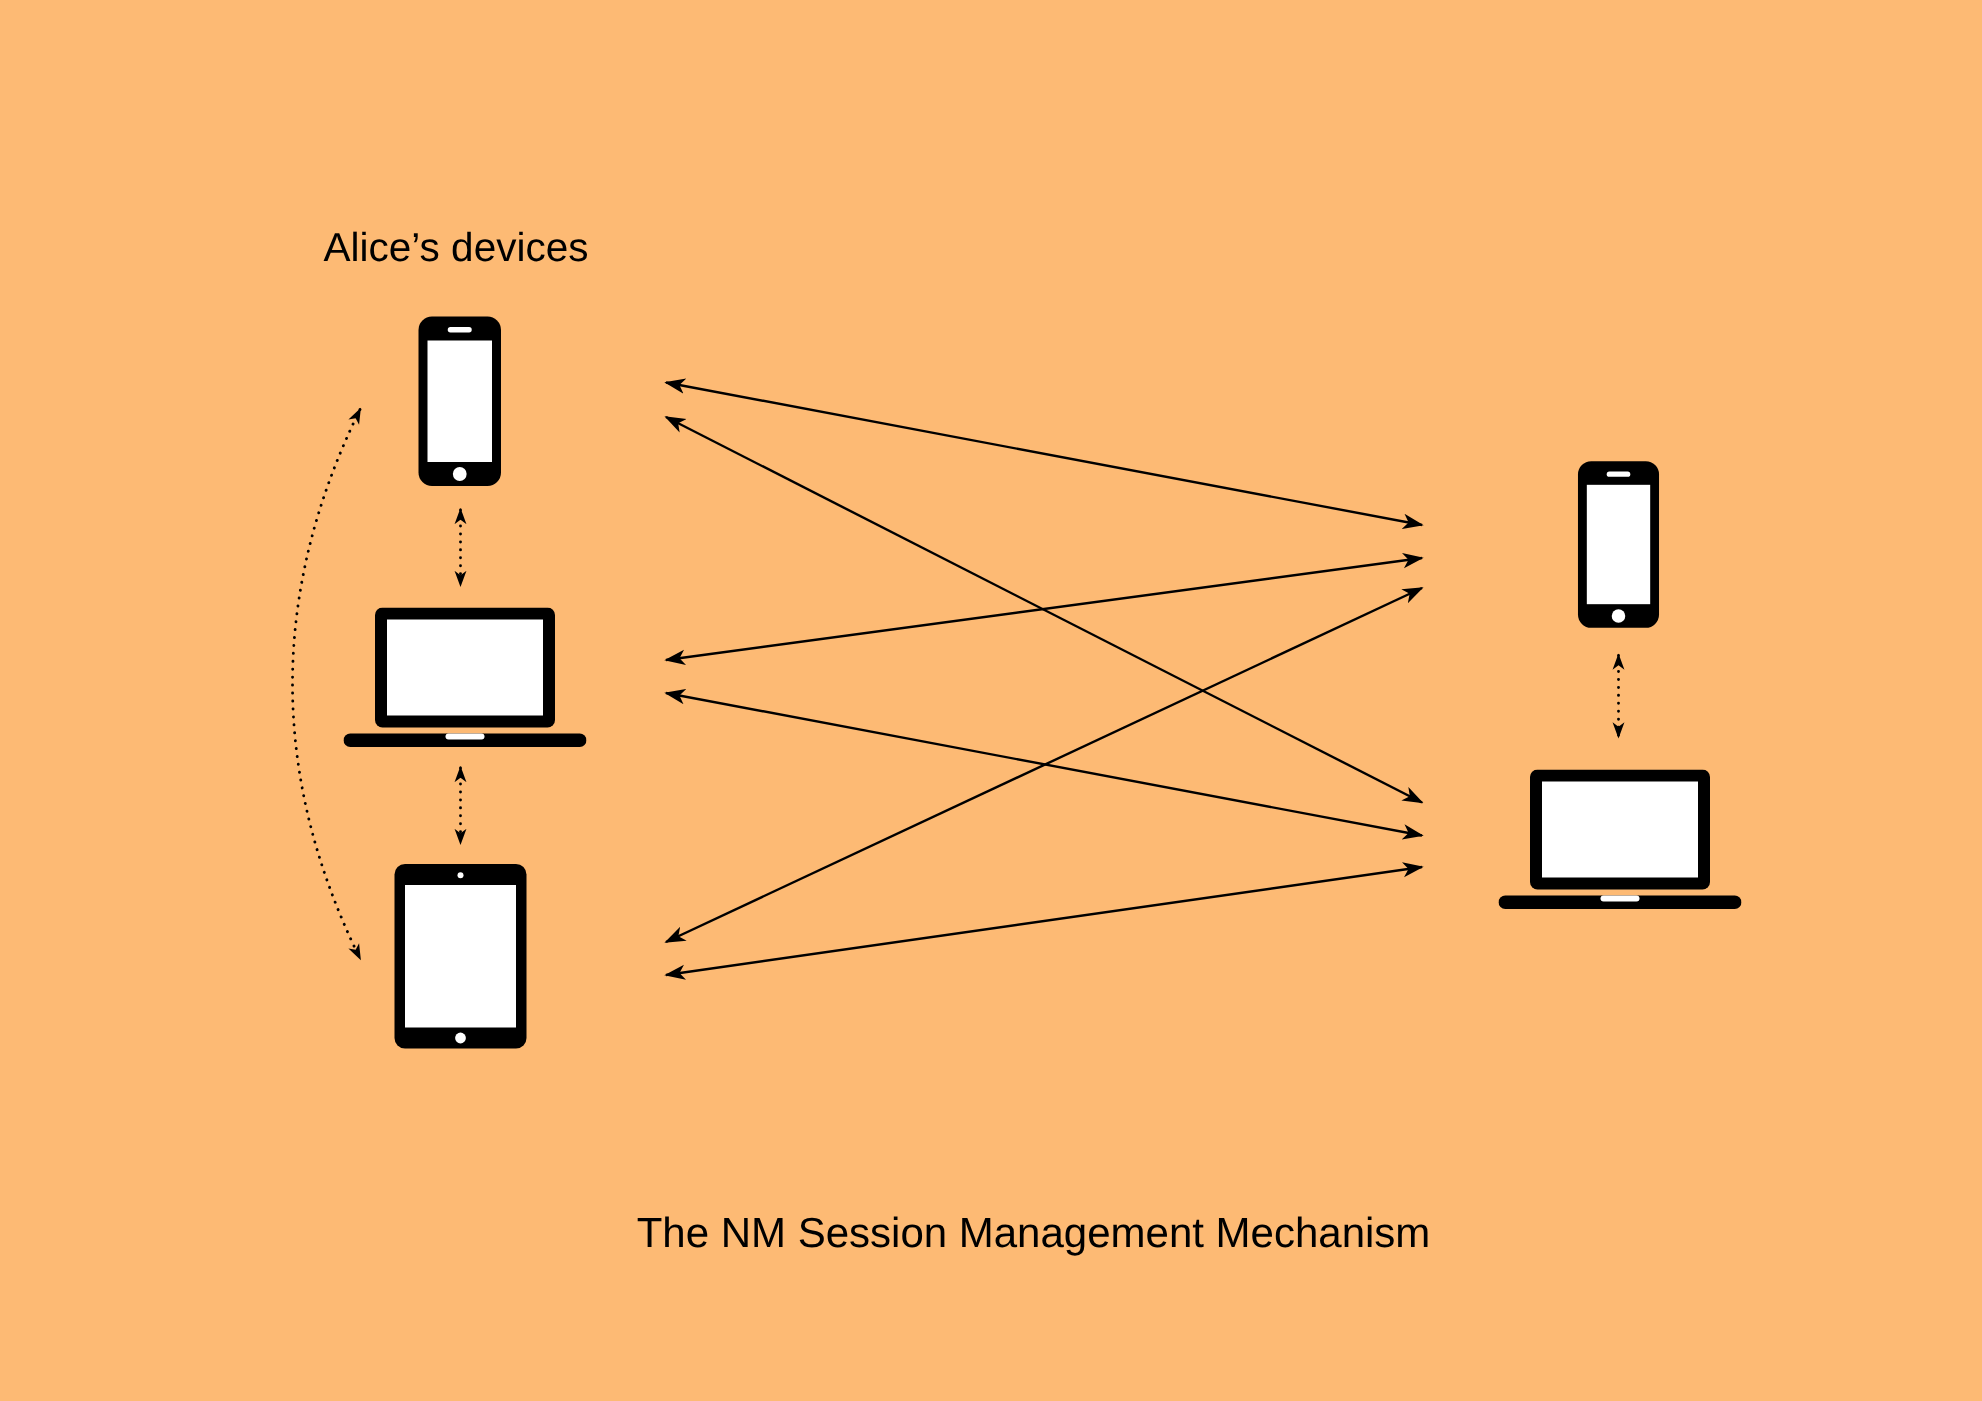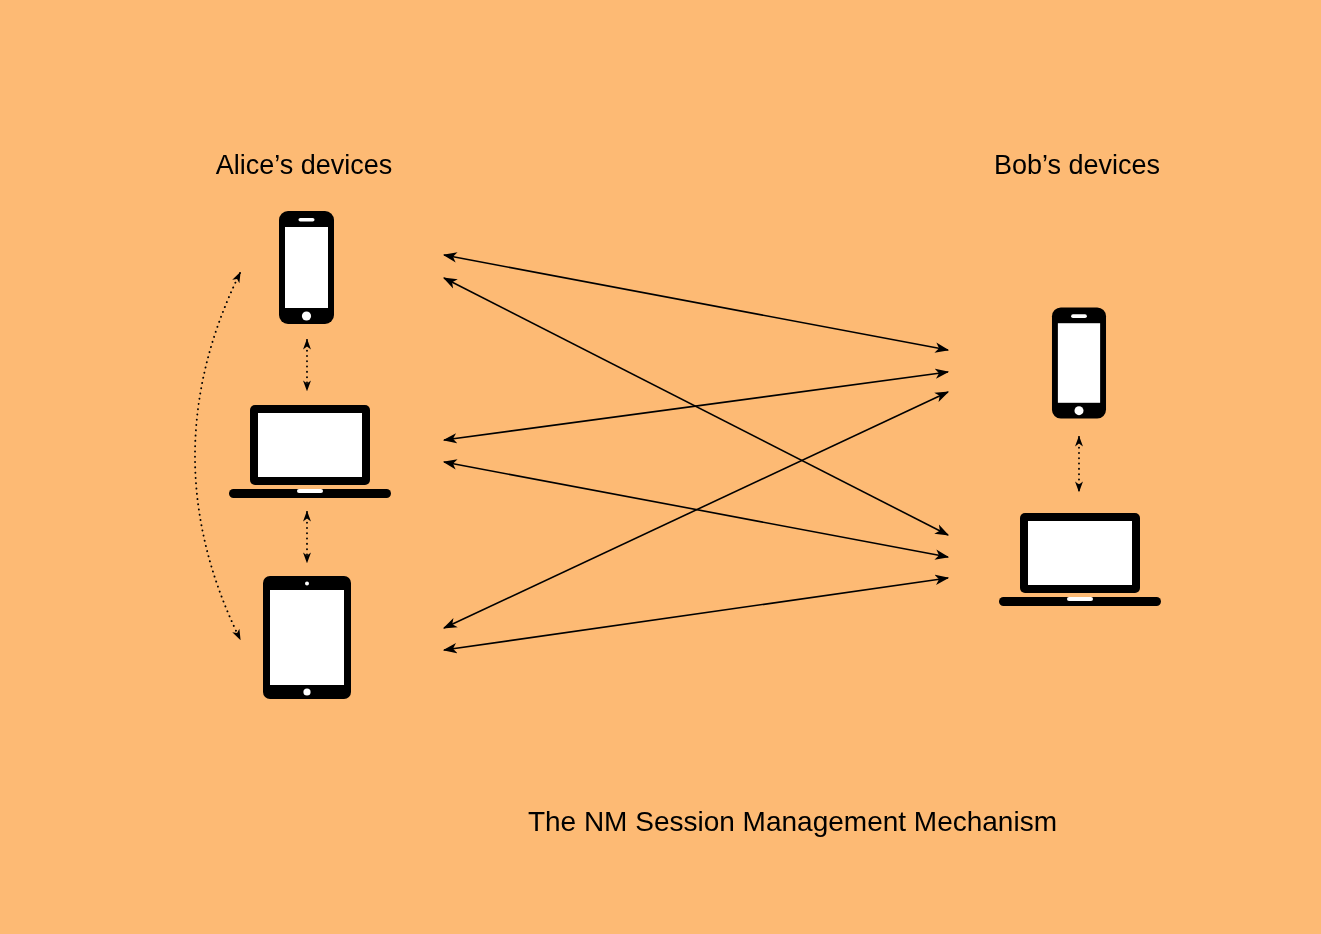--- a/index.html
+++ b/index.html
@@ -28,24 +28,24 @@
     font-weight: 400;
     text-align: center;
     white-space: nowrap;
   }
   .device {
     position: absolute;
     line-height: 0;
   }
   .caption {
     position: absolute;
-    left: 357px;
+    left: 339px;
     top: 806px;
     width: 700px;
-    text-align: right;
+    text-align: center;
     font-size: 28px;
     font-weight: 400;
     white-space: nowrap;
   }
 </style>
 </head>
 <body>
 
 <div class="canvas">
 
@@ -64,21 +64,20 @@
       <line x1="444" y1="462" x2="948" y2="557" stroke="#000000" stroke-width="1.6" marker-start="url(#arrow)" marker-end="url(#arrow)"></line>
       <line x1="444" y1="628" x2="948" y2="392" stroke="#000000" stroke-width="1.6" marker-start="url(#arrow)" marker-end="url(#arrow)"></line>
       <line x1="444" y1="650" x2="948" y2="578" stroke="#000000" stroke-width="1.6" marker-start="url(#arrow)" marker-end="url(#arrow)"></line>
       <line x1="307" y1="340" x2="307" y2="390" stroke="#000000" stroke-width="1.9" stroke-dasharray="0.1 5.2" stroke-linecap="round" marker-start="url(#arrow-sm)" marker-end="url(#arrow-sm)"></line>
       <line x1="307" y1="512" x2="307" y2="562" stroke="#000000" stroke-width="1.9" stroke-dasharray="0.1 5.2" stroke-linecap="round" marker-start="url(#arrow-sm)" marker-end="url(#arrow-sm)"></line>
       <line x1="1079" y1="437" x2="1079" y2="491" stroke="#000000" stroke-width="1.9" stroke-dasharray="0.1 5.2" stroke-linecap="round" marker-start="url(#arrow-sm)" marker-end="url(#arrow-sm)"></line>
       <path d="M 240 273 Q 150 456 240 639" fill="none" stroke="#000000" stroke-width="1.9" stroke-dasharray="0.1 5.2" stroke-linecap="round" marker-start="url(#arrow-sm)" marker-end="url(#arrow-sm)"></path>
     </svg>
 
   <div class="group-label" style="left:204px; top:150px; width:200px;">Alice’s devices</div>
-  <div class="group-label" style="left:977px; top:150px; width:200px;">Bob’s devices</div>
 
   <div class="device" style="left:278px; top:210px;">
     <svg width="57" height="115" viewBox="0 0 57 115">
       <rect x="1" y="1" width="55" height="113" rx="9" fill="#000000"></rect>
       <rect x="7" y="17" width="43" height="81" fill="#ffffff"></rect>
       <rect x="20.5" y="8" width="16" height="3.6" rx="1.8" fill="#ffffff"></rect>
       <circle cx="28.5" cy="106" r="4.6" fill="#ffffff"></circle>
     </svg>
   </div>
 

